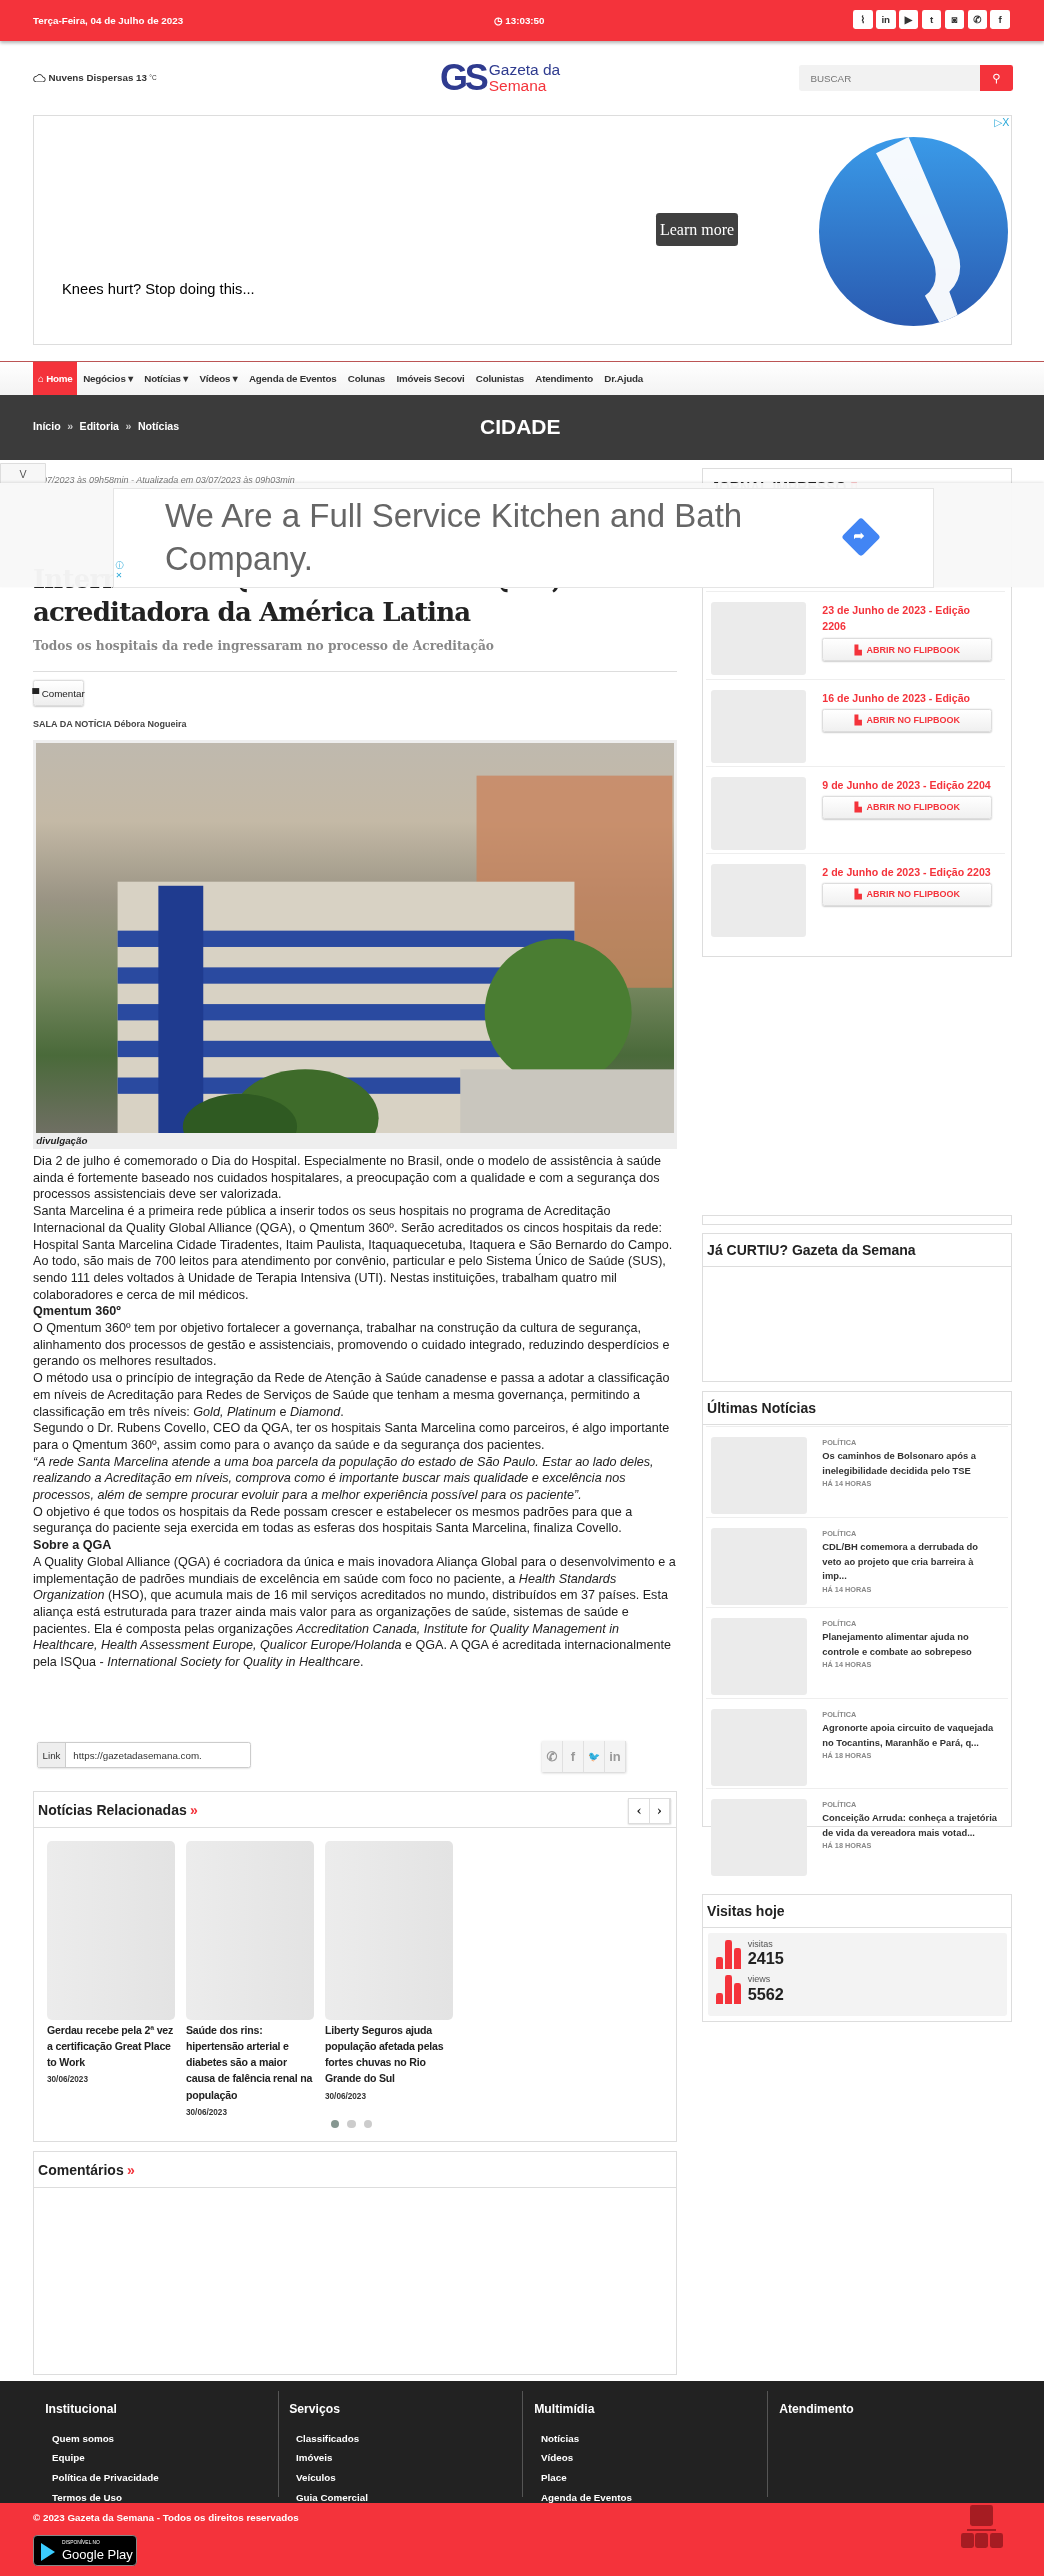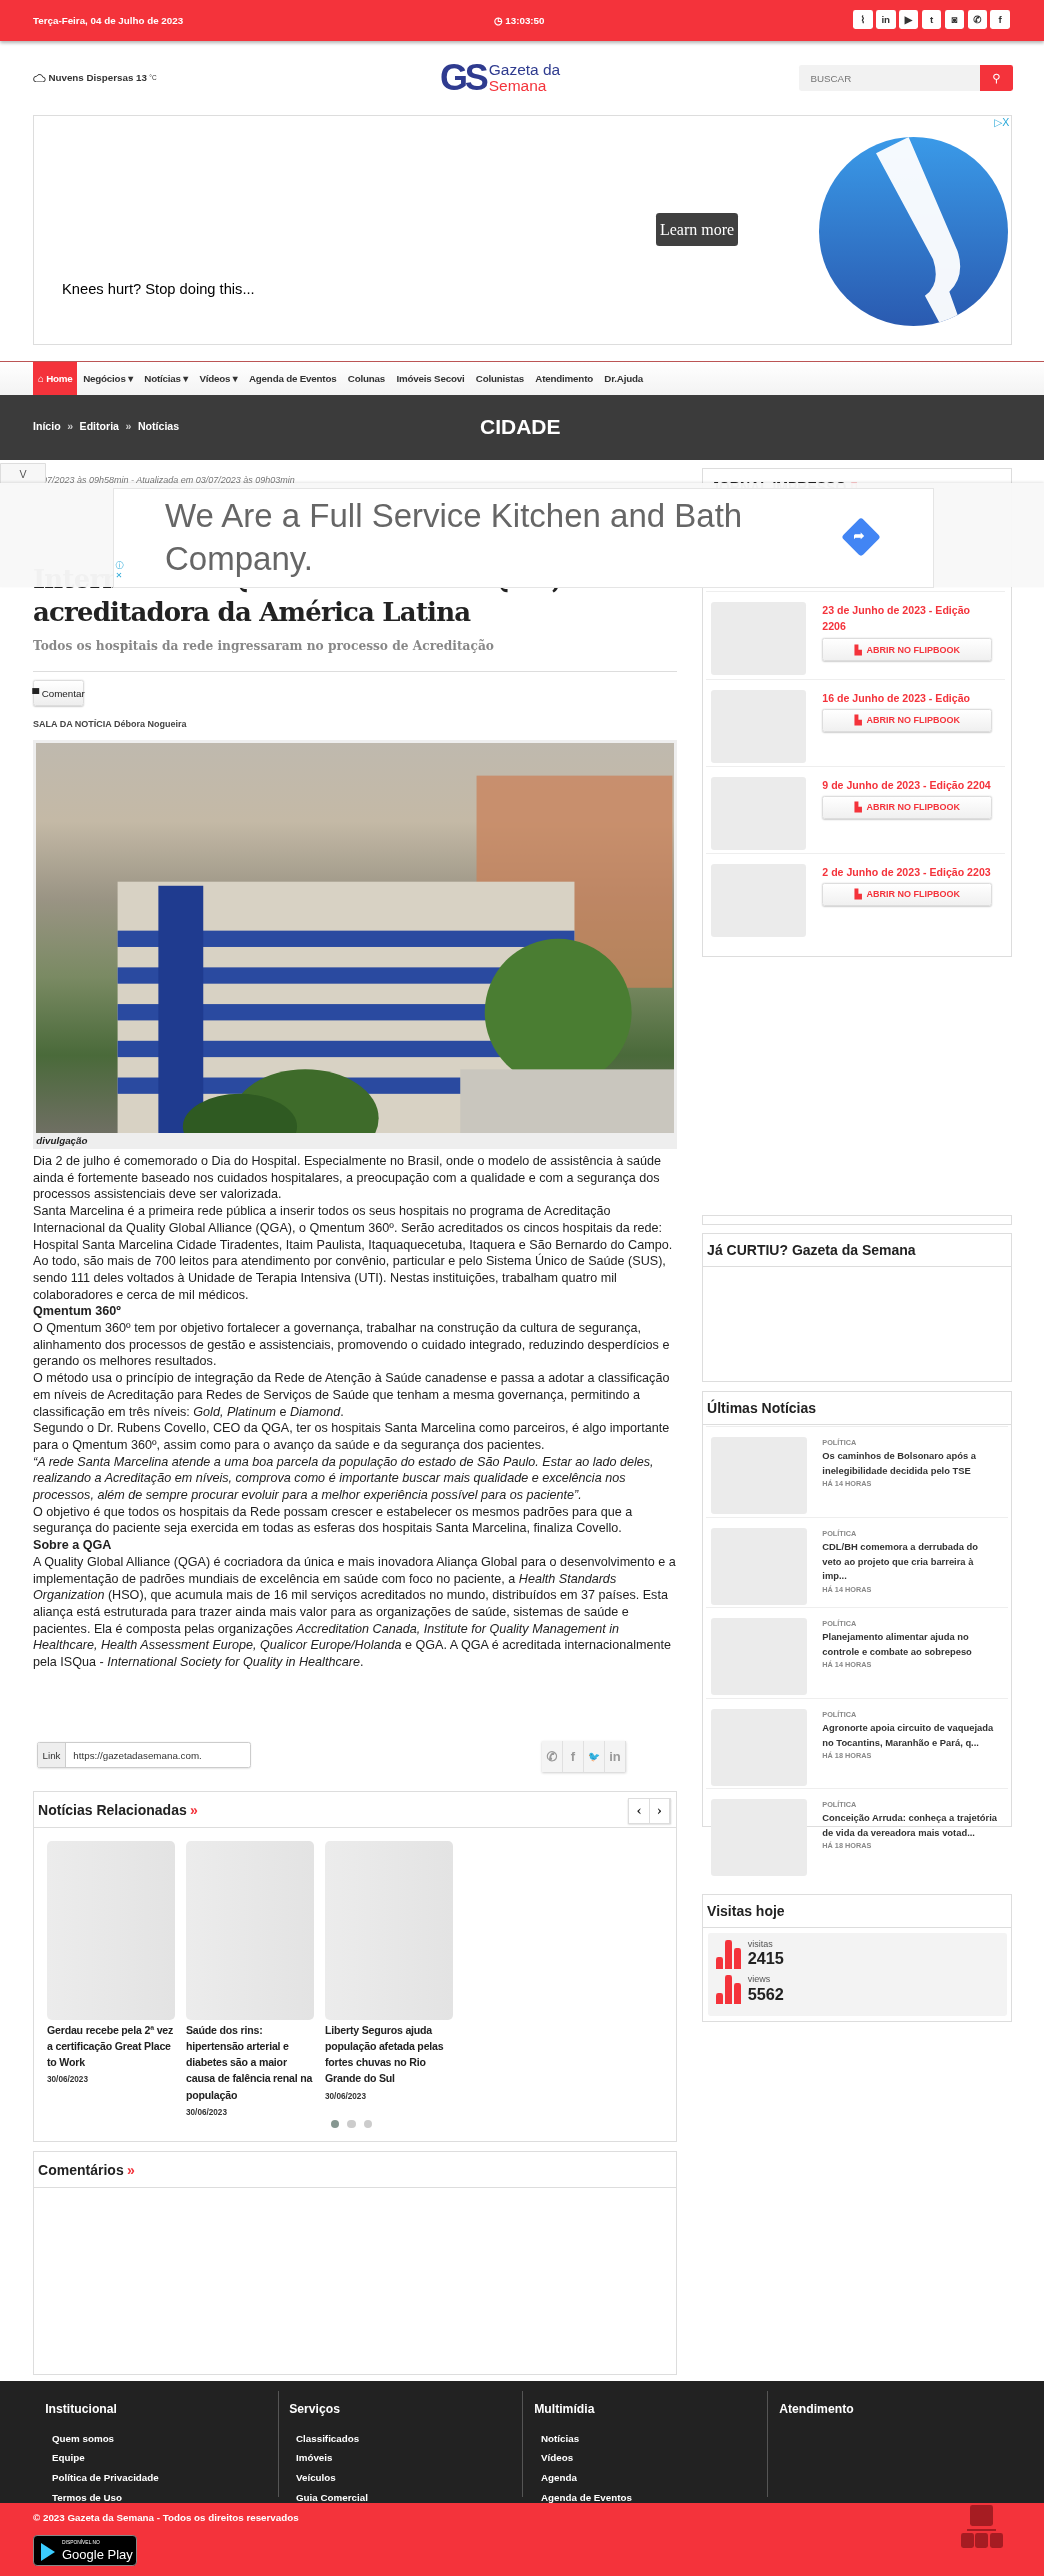--- a/index.html
+++ b/index.html
@@ -412,21 +412,21 @@
         <li>Imóveis</li>
         <li>Veículos</li>
         <li>Guia Comercial</li>
       </ul>
   </div>
   <div class="fcol" style="left:522px">
     <h5>Multimídia</h5>
     <ul>
         <li>Notícias</li>
         <li>Vídeos</li>
-        <li>Agenda</li>
+        <li>Place</li>
         <li>Agenda de Eventos</li>
       </ul>
   </div>
   <div class="fcol" style="left:767px;border-right:none">
     <h5>Atendimento</h5>
   </div>
 </div>
 <div class="copy">
   <div class="c">© 2023 Gazeta da Semana - Todos os direitos reservados</div>
   <div class="gplay">

